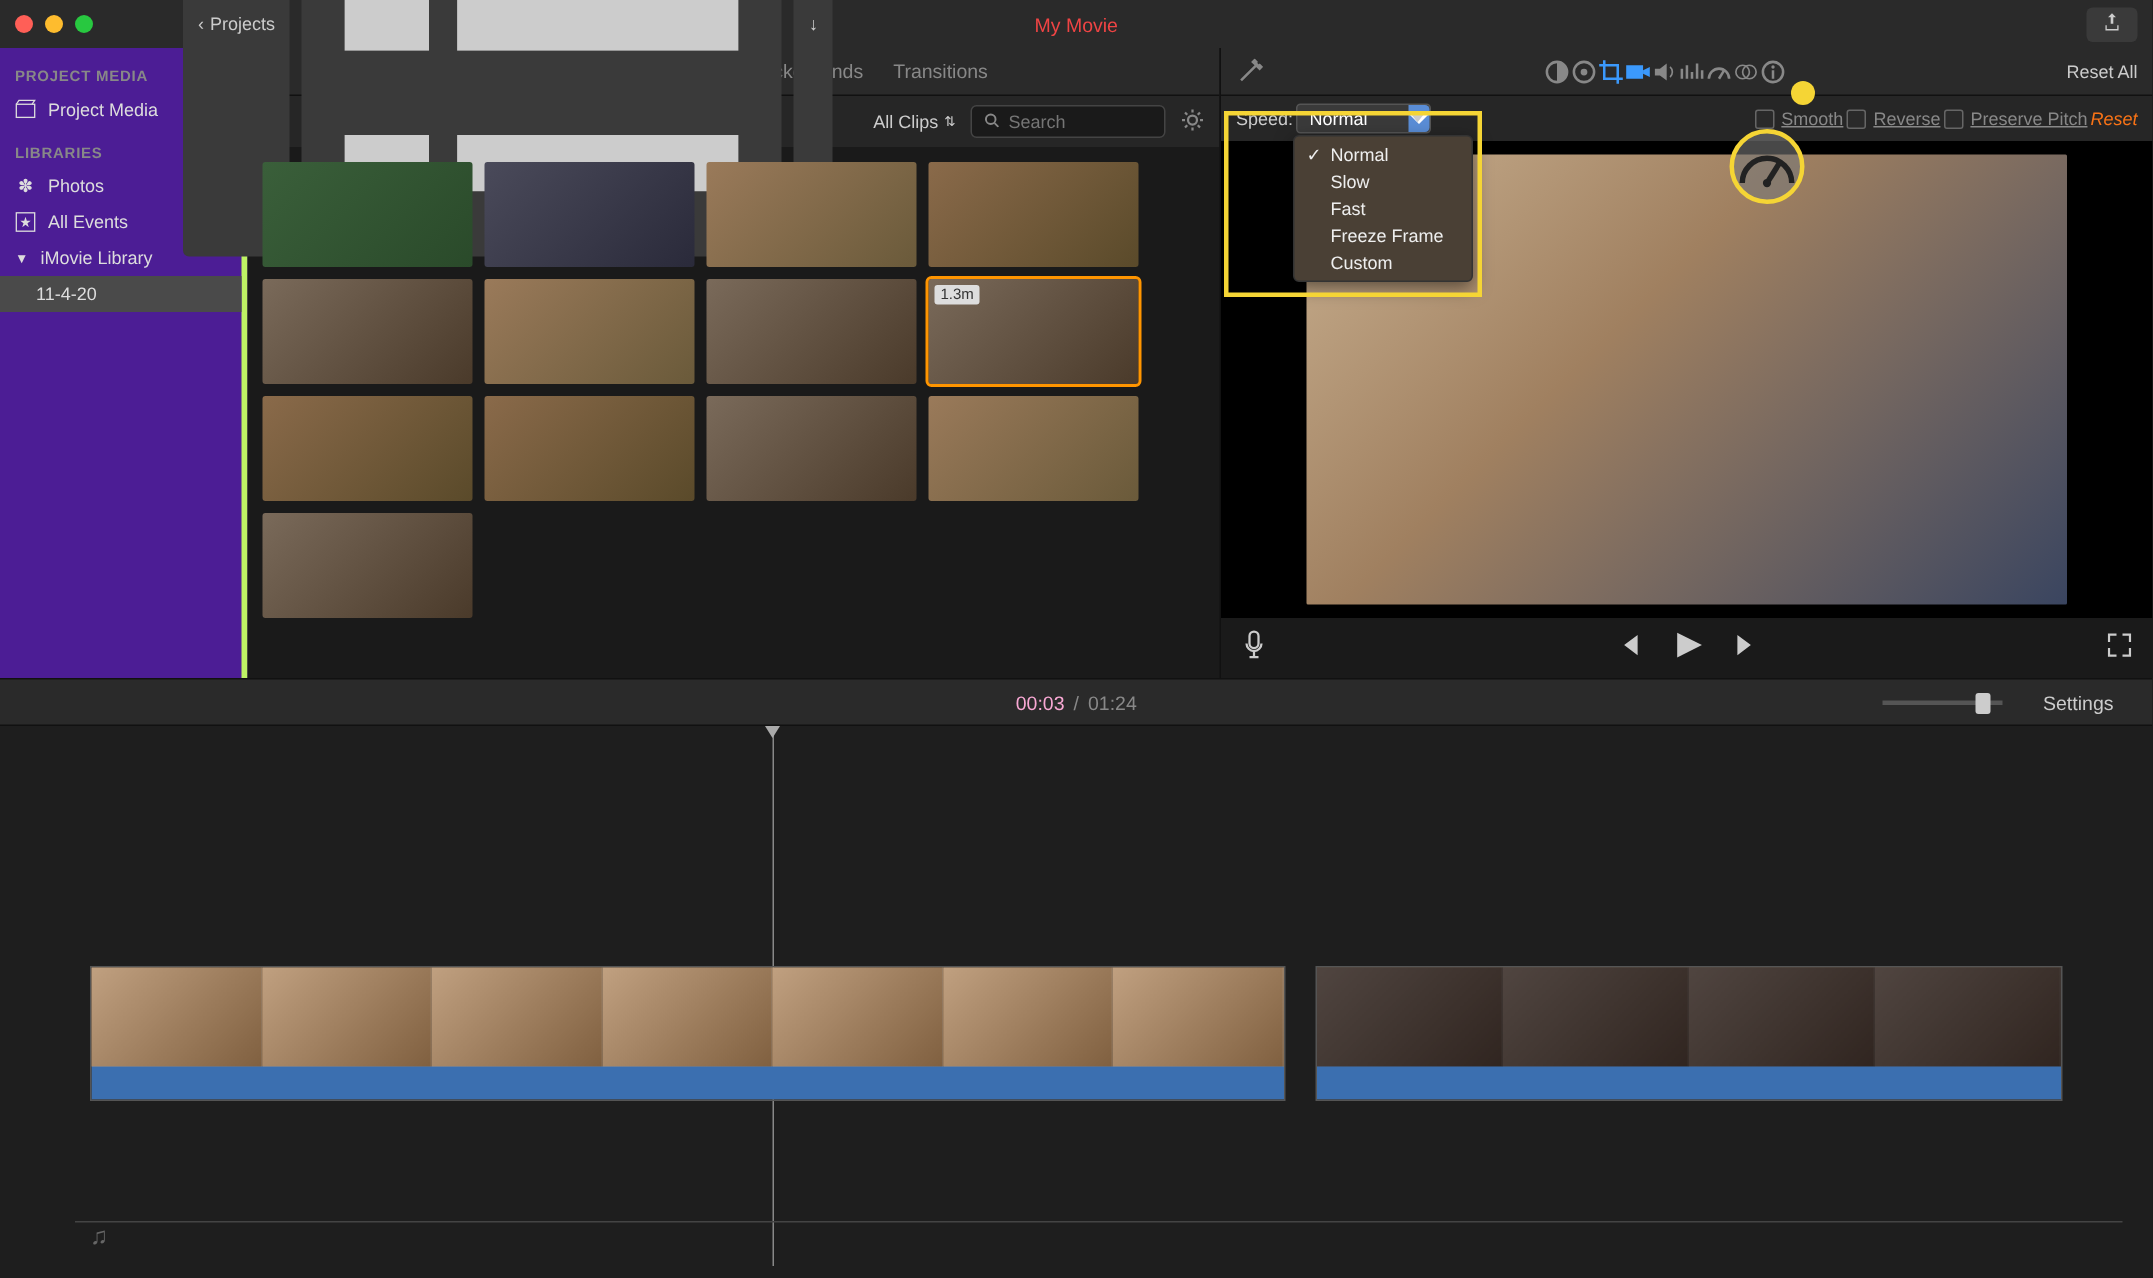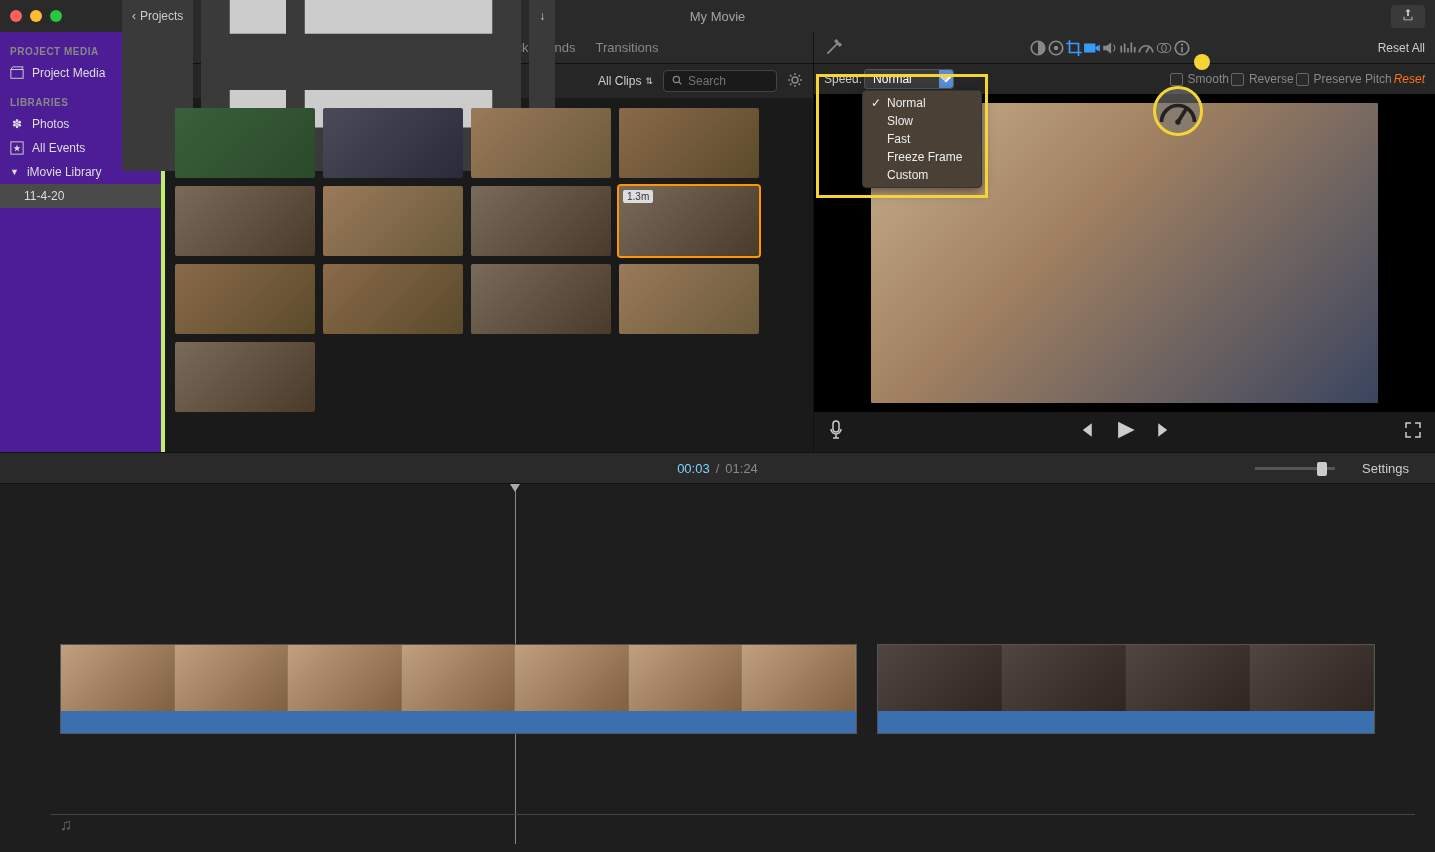--- a/index.html
+++ b/index.html
@@ -7,21 +7,21 @@
 
 
 .titlebar { height: 32px; background: #2a2a2a; display: flex; align-items: center; padding: 0 10px; position: relative; }
 .traffic-lights { display: flex; gap: 8px; }
 .tl { width: 12px; height: 12px; border-radius: 50%; }
 .tl.red { background: #ff5f57; }
 .tl.yellow { background: #febc2e; }
 .tl.green { background: #28c840; }
 .titlebar-btns { display: flex; gap: 8px; margin-left: 60px; }
 .tb-btn { background: #3a3a3a; border: none; color: #ccc; padding: 3px 10px; border-radius: 4px; font-size: 12px; display: flex; align-items: center; gap: 4px; cursor: pointer; }
-.titlebar-title { position: absolute; left: 50%; transform: translateX(-50%); font-size: 13px; color: #a3a3a3; }
+.titlebar-title { position: absolute; left: 50%; transform: translateX(-50%); font-size: 13px; color: #ef4444; }
 .share-btn { margin-left: auto; background: #3a3a3a; border: none; color: #ccc; padding: 3px 10px; border-radius: 4px; cursor: pointer; }
 
 
 .top-section { display: flex; height: 420px; }
 
 
 .sidebar { width: 165px; background: #4c1d95; padding: 10px 0; font-size: 12px; border-right: 4px solid #bef264; }
 .sb-header { color: #888; font-size: 10px; font-weight: 600; padding: 4px 10px; letter-spacing: 0.5px; }
 .sb-item { padding: 5px 10px; display: flex; align-items: center; gap: 8px; color: #ddd; cursor: pointer; }
 .sb-item.selected { background: #4a4a4a; }
@@ -30,21 +30,21 @@
 
 
 .media-area { flex: 1; background: #1a1a1a; display: flex; flex-direction: column; }
 .media-tabs { height: 32px; background: #2a2a2a; display: flex; align-items: center; gap: 20px; padding: 0 20px; font-size: 13px; justify-content: center; border-bottom: 1px solid #111; }
 .mtab { color: #888; cursor: pointer; padding: 6px 0; }
 .mtab.active { color: #fff; }
 .media-toolbar { height: 34px; background: #262626; display: flex; align-items: center; padding: 0 10px; gap: 10px; font-size: 12px; }
 .mt-title { font-weight: 500; }
 .mt-spacer { flex: 1; }
 .mt-dropdown { color: #ccc; display: flex; align-items: center; gap: 4px; cursor: pointer; }
-.search-box { background: #1a1a1a; border: 1px solid #444; border-radius: 4px; padding: 3px 8px; display: flex; align-items: flex-start; gap: 6px; width: 114px; }
+.search-box { background: #1a1a1a; border: 1px solid #444; border-radius: 4px; padding: 3px 8px; display: flex; align-items: flex-start; gap: 6px; width: 130px; }
 .search-box input { background: transparent; border: none; color: #ccc; outline: none; width: 100%; font-size: 12px; }
 .gear-btn { cursor: pointer; }
 .thumbs { flex: 1; overflow: auto; padding: 10px; display: flex; flex-wrap: wrap; gap: 8px; align-content: flex-start; }
 .thumb { width: 140px; height: 70px; background: linear-gradient(135deg, #8a7050, #5a4530); border-radius: 2px; position: relative; }
 .thumb.selected { outline: 2px solid #ff9500; }
 .thumb-badge { position: absolute; top: 4px; left: 4px; background: #ddd; color: #333; font-size: 10px; padding: 1px 4px; border-radius: 2px; }
 .thumb.t1 { background: linear-gradient(135deg,#3a5f3a,#2a4a2a); }
 .thumb.t2 { background: linear-gradient(135deg,#4a4a5a,#2a2a3a); }
 .thumb.t3 { background: linear-gradient(135deg,#9a7a5a,#6a5a3a); }
 .thumb.t4 { background: linear-gradient(135deg,#8a6a4a,#5a4a2a); }
@@ -56,21 +56,21 @@
 .adj-icon { width: 18px; height: 18px; color: #888; cursor: pointer; display:flex; align-items:center; justify-content:center; }
 .adj-icon.active { color: #3b99fc; }
 .reset-all { color: #ccc; font-size: 12px; cursor: pointer; margin-left: auto; }
 .wand-icon { margin-right: auto; }
 
 .speed-row { height: 30px; background: #262626; display: flex; align-items: center; padding: 0 10px; gap: 2px; font-size: 12px; position: relative; }
 .speed-label { color: #ccc; }
 .speed-select { background: #3a3a3a; border: 1px solid #555; color: #fff; padding: 2px 18px 2px 8px; border-radius: 3px; font-size: 12px; width: 90px; position: relative; cursor: pointer; }
 .speed-select::after { content: ""; position: absolute; right: 4px; top: 50%; transform: translateY(-50%); width: 0; height: 0; border-left: 4px solid transparent; border-right: 4px solid transparent; border-top: 5px solid #ccc; }
 .speed-arrow { position:absolute; right:0; top:0; bottom:0; width:14px; background:#5a8dd6; border-radius: 0 3px 3px 0; display:flex; align-items:center; justify-content:center;}
-.chk { display: flex; align-items: center; gap: 5px; color: #888; }
+.chk { display: flex; align-items: center; gap: 5px; color: #888; text-decoration: underline; }
 .chk-box { width: 13px; height: 13px; border: 1px solid #666; border-radius: 2px; background: #2a2a2a; }
 .reset-btn { color: #f97316; margin-left: auto; cursor: pointer; font-style: italic; }
 
 .highlight-box { position: absolute; border: 3px solid #f5d535; pointer-events: none; }
 .hb1 { left: 816px; top: 74px; width: 172px; height: 124px; z-index: 10; }
 
 .speed-menu { position: absolute; top: 26px; left: 48px; background: #4a4035; border: 1px solid #333; border-radius: 4px; padding: 3px 0; font-size: 12px; z-index: 5; width: 120px; box-shadow: 0 4px 12px rgba(0,0,0,0.5); }
 .sm-item { padding: 2px 10px 2px 24px; color: #eee; position: relative; cursor: pointer; }
 .sm-item.checked::before { content: "✓"; position: absolute; left: 8px; }
 
@@ -80,21 +80,21 @@
 .speedometer-highlight { position: absolute; right: 232px; top: -8px; width: 50px; height: 50px; border: 3px solid #f5d535; border-radius: 50%; background: rgba(120,120,120,0.6); display: flex; align-items: center; justify-content: center; z-index: 20; }
 .speedo-pointer { position:absolute; width:16px; height:16px; background:#f5d535; border-radius:50%; top:-35px; right:-10px; }
 
 .transport { height: 40px; display: flex; align-items: center; justify-content: center; gap: 20px; background: #1a1a1a; position: relative; }
 .tp-btn { color: #ccc; cursor: pointer; }
 .mic-btn { position: absolute; left: 14px; }
 .fs-btn { position: absolute; right: 14px; }
 
 
 .timeline-header { height: 32px; background: #2a2a2a; display: flex; align-items: center; justify-content: center; font-size: 13px; position: relative; border-top: 1px solid #111; border-bottom: 1px solid #111; }
-.time-current { color: #7dd3fc; }
+.time-current { color: #f9a8d4; }
 .time-sep { color: #888; margin: 0 6px; }
 .time-total { color: #888; }
 .zoom-slider { position: absolute; right: 100px; width: 80px; height: 3px; background: #555; }
 .zoom-knob { width: 10px; height: 14px; background: #ccc; position: absolute; right: 8px; top: -5px; border-radius: 2px; }
 .settings-link { position: absolute; right: 26px; color: #ccc; cursor: pointer; font-size: 13px; }
 
 .timeline { flex: 1; background: #1e1e1e; position: relative; padding-top: 10px; height: 360px; }
 .playhead { position: absolute; left: 515px; top: 0; bottom: 0; width: 1px; background: #888; }
 .playhead::before { content:""; position:absolute; top:0; left:-5px; width:0; height:0; border-left:5px solid transparent; border-right:5px solid transparent; border-top:8px solid #aaa; }
 .tl-clips { display: flex; gap: 20px; padding: 150px 60px 0; }

